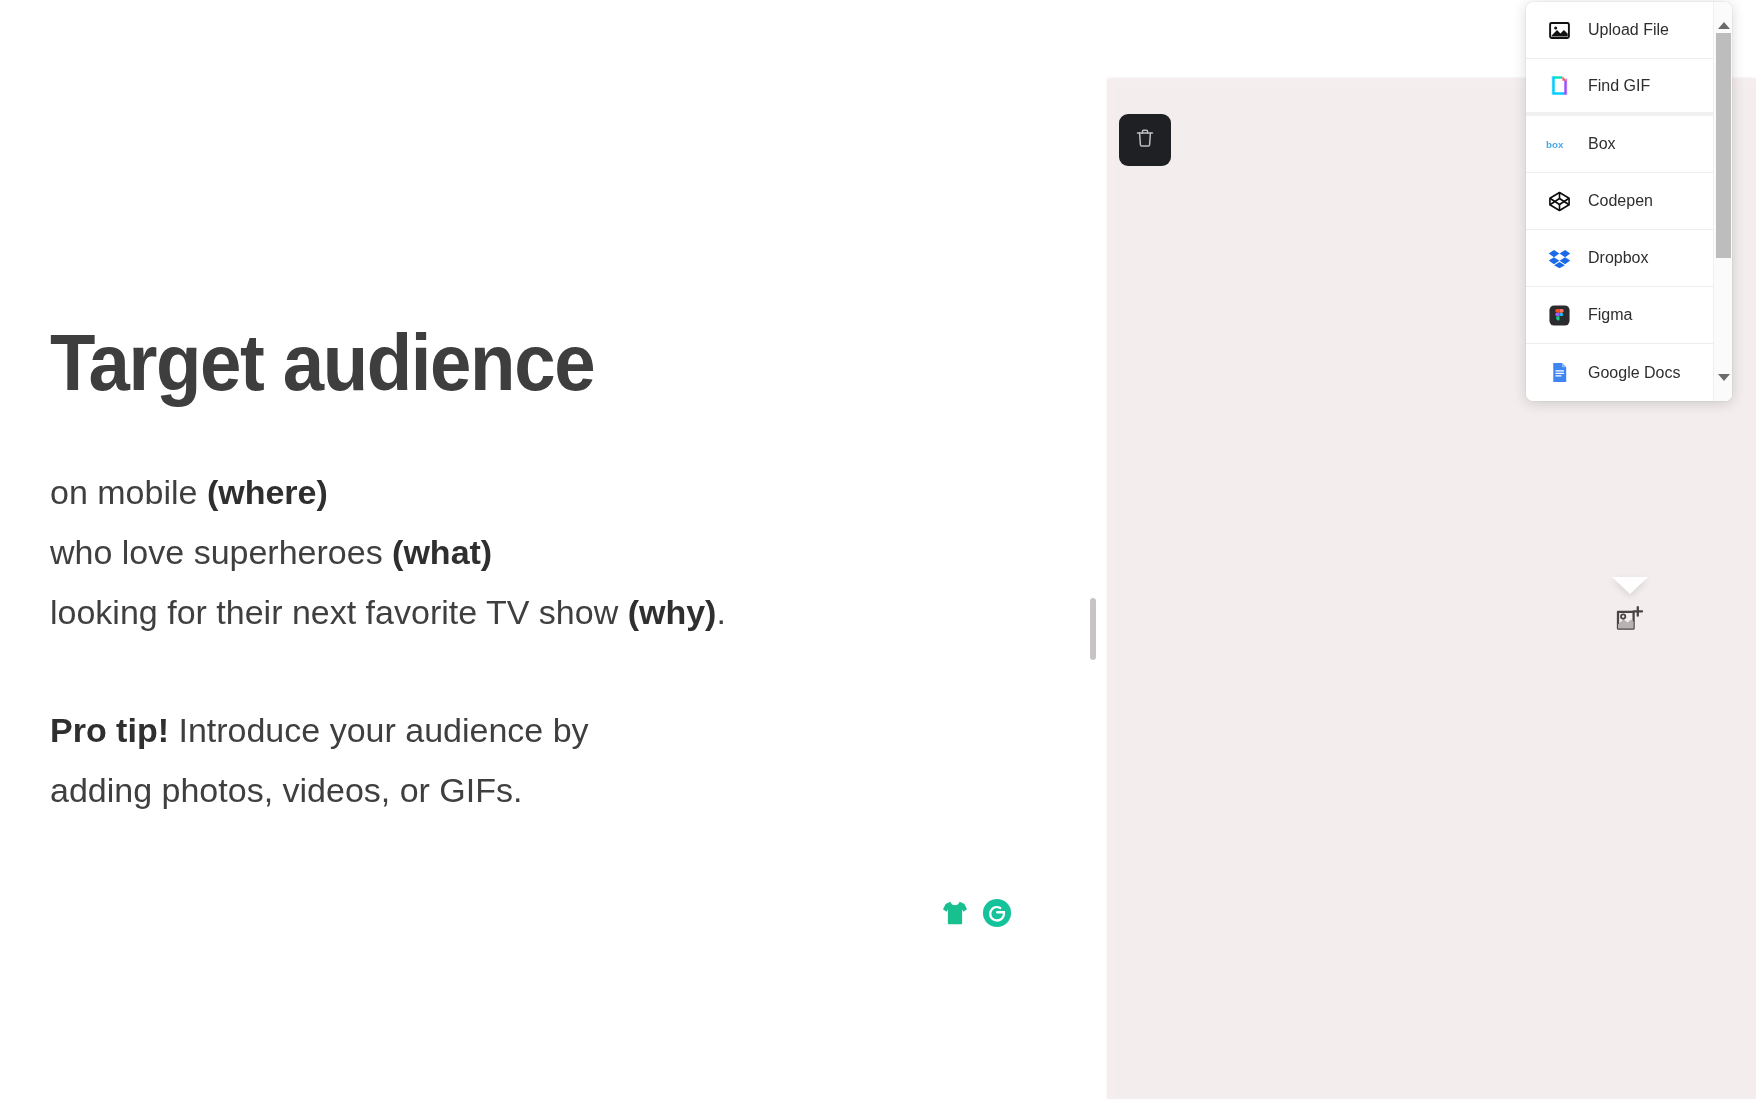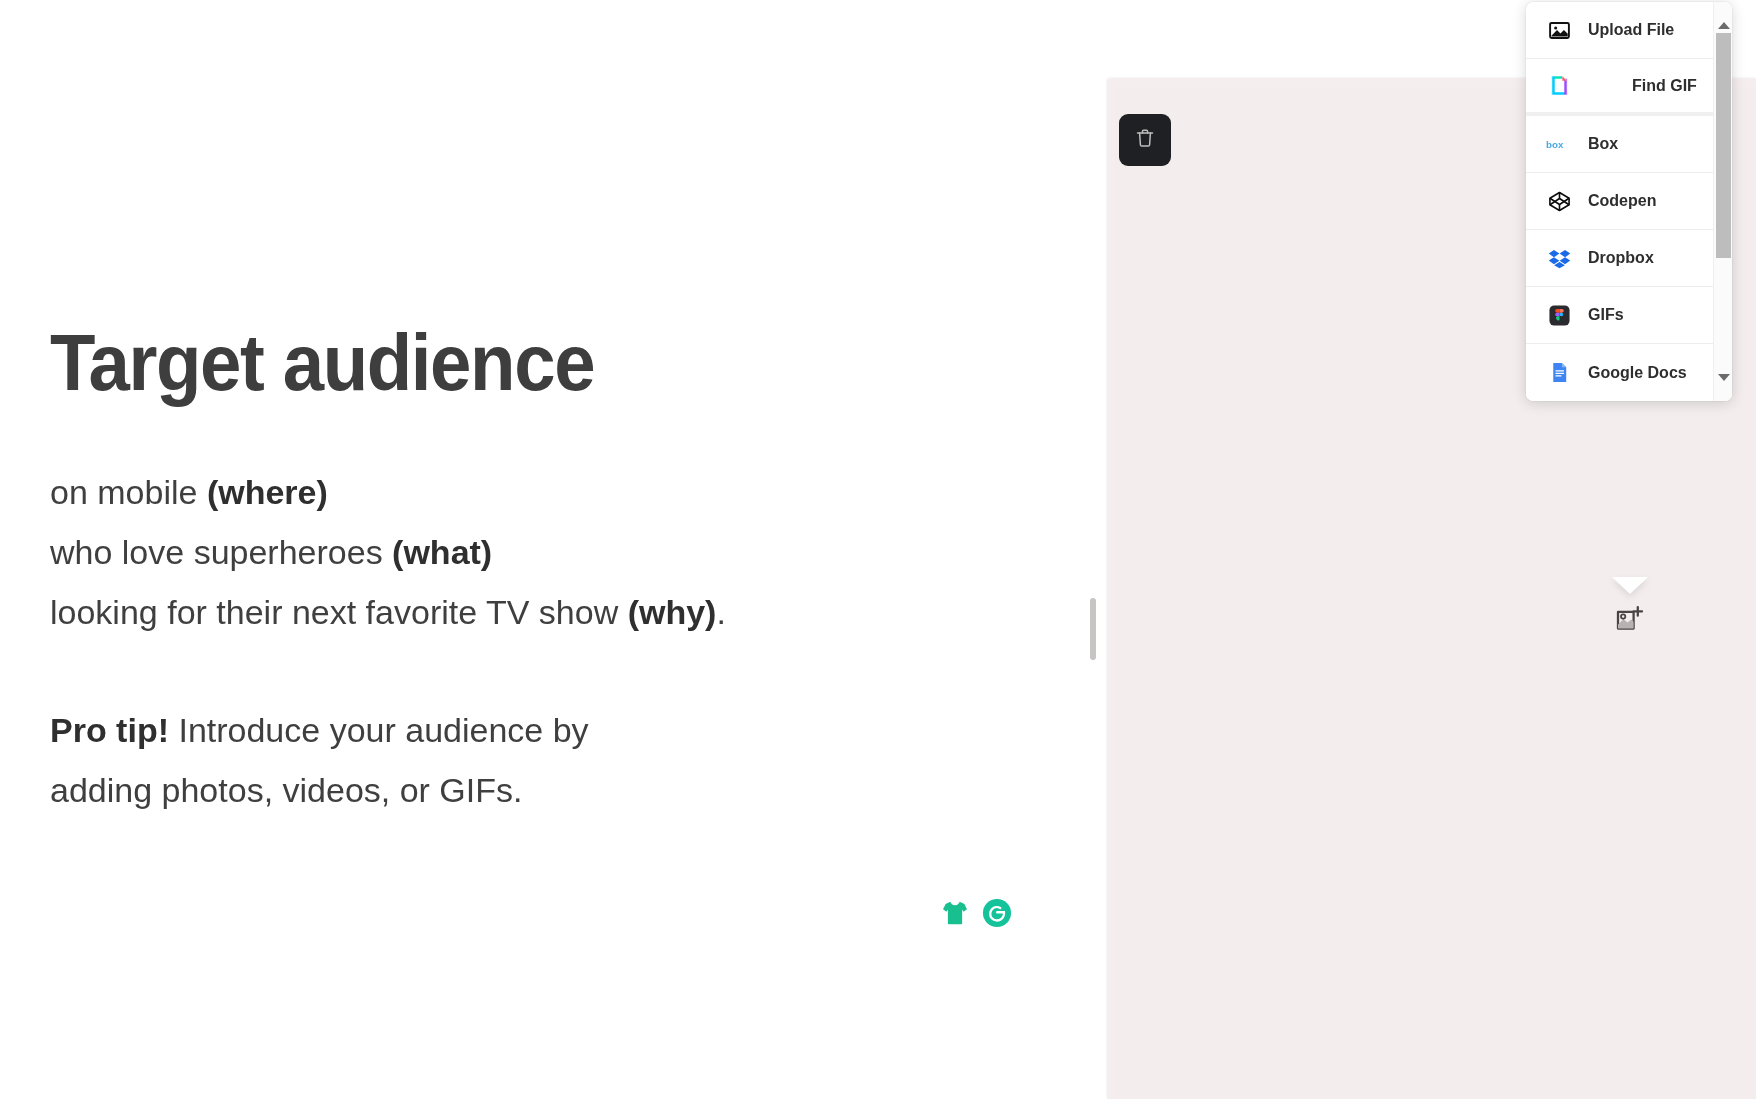--- a/index.html
+++ b/index.html
@@ -147,34 +147,34 @@
     display: flex;
     align-items: center;
     height: 57px;
     padding-left: 20px;
     box-sizing: border-box;
     border-bottom: 1px solid #ededed;
     cursor: pointer;
     background: #ffffff;
   }
   .menu-item:last-child { border-bottom: none; }
-  .menu-item.group-end { border-bottom: 4px solid #f0f0f0; gap: 44px; }
+  .menu-item.group-end { border-bottom: 4px solid #f0f0f0; }
   .menu-icon {
     width: 26px;
     height: 26px;
     flex: 0 0 26px;
     display: flex;
     align-items: center;
     justify-content: center;
     margin-right: 16px;
   }
   .menu-label {
     font-size: 16px;
     color: #2e2e2e;
-    font-weight: 700;
+    font-weight: 400;
     white-space: nowrap;
   }
 
   
   #menu-scrollbar {
     position: absolute;
     right: 0;
     top: 0;
     width: 19px;
     height: 100%;
@@ -358,21 +358,21 @@
       <span class="menu-icon">
         <svg viewBox="0 0 24 24" width="23" height="23" aria-hidden="true">
           <rect x="1.5" y="1.5" width="21" height="21" rx="5" fill="#2b2b2f"></rect>
           <path d="M9.4 5.2 H12 V9 H9.4 A1.9 1.9 0 0 1 9.4 5.2 Z" fill="#f24e1e"></path>
           <path d="M12 5.2 H14.6 A1.9 1.9 0 0 1 14.6 9 H12 Z" fill="#ff7262"></path>
           <path d="M9.4 9 H12 V12.8 H9.4 A1.9 1.9 0 0 1 9.4 9 Z" fill="#a259ff"></path>
           <path d="M9.4 12.8 H12 V16.6 A1.9 1.9 0 1 1 9.4 12.8 Z" fill="#0acf83"></path>
           <circle cx="13.9" cy="10.9" r="1.9" fill="#1abcfe"></circle>
         </svg>
       </span>
-      <span class="menu-label">GIFs</span>
+      <span class="menu-label">Figma</span>
     </div>
 
 
     <div class="menu-item">
       <span class="menu-icon">
         <svg viewBox="0 0 24 24" width="23" height="23" aria-hidden="true">
           <path d="M5.5 2 H14.5 L19 6.5 V22 H5.5 Z" fill="#3f84f3"></path>
           <path d="M14.5 2 L19 6.5 H14.5 Z" fill="#89b5f8"></path>
           <path d="M8.3 10.4 H16.2 M8.3 13 H16.2 M8.3 15.6 H13.6" stroke="#ffffff" stroke-width="1.25" stroke-linecap="round"></path>
         </svg>

